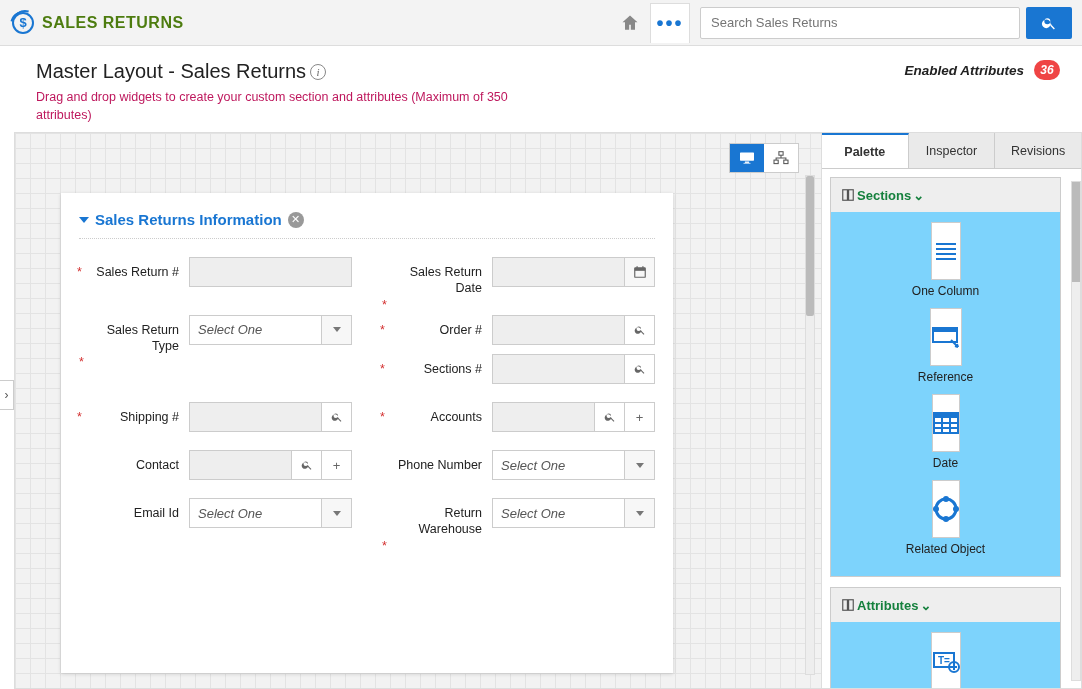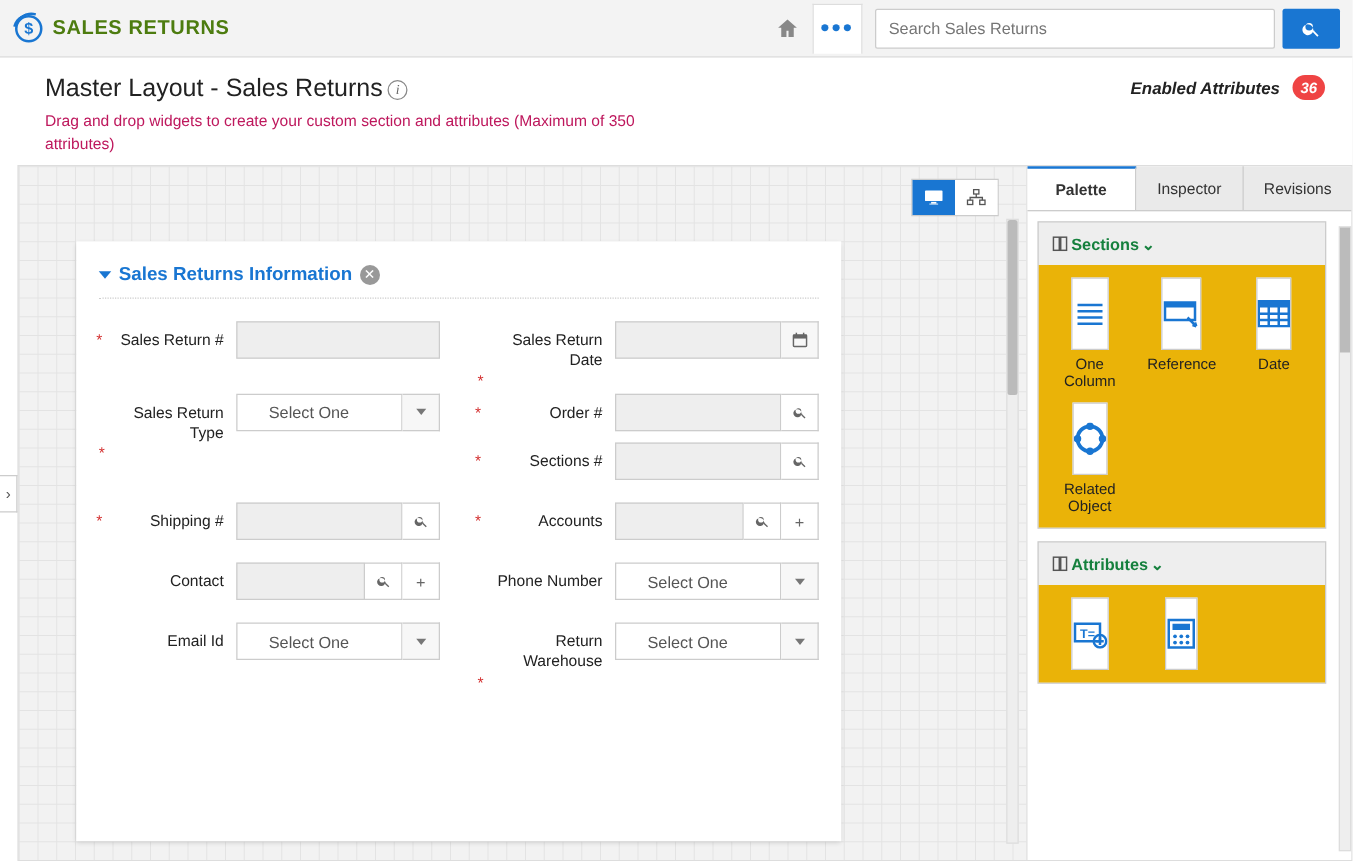--- a/index.html
+++ b/index.html
@@ -50,42 +50,42 @@
   .section-title { color:#1976d2; font-weight:bold; font-size:15px; }
   .section-close { width:16px; height:16px; border-radius:50%; background:#999; color:#fff; font-size:11px; display:flex; align-items:center; justify-content:center; cursor:pointer; }
 
   .form-grid { display:grid; grid-template-columns: 1fr 1fr; gap: 0 30px; padding-top: 18px; }
   .form-row { display:flex; align-items:flex-start; margin-bottom: 18px; }
   .form-label { width:110px; text-align:right; font-size:12.5px; color:#222; padding-top:7px; padding-right:10px; line-height:1.3; position:relative; }
   .form-label .req { color:#d32f2f; position:absolute; }
   .req-left { left:-2px; top:7px; }
   .req-below { display:block; text-align:right; }
   .form-control-wrap { flex:1; display:flex; }
-  .form-control { height:30px; border:1px solid #ccc; background:#eee; flex:1; padding:0 25px; font-size:13px; color:#555; display:flex; align-items:center; }
+  .form-control { height:30px; border:1px solid #ccc; background:#eee; flex:1; padding:0 8px; font-size:13px; color:#555; display:flex; align-items:center;font-style:italic; }
   .form-control.white { background:#fff; }
   .form-addon { width:30px; height:30px; border:1px solid #ccc; border-left:none; background:#fff; color:#666; display:flex; align-items:center; justify-content:center; cursor:pointer; font-size:13px;}
   .form-addon-grey { background:#f7f7f7; }
   .caret { width:0;height:0;border-left:4px solid transparent;border-right:4px solid transparent;border-top:5px solid #777;}
 
   
   .scroll-track { position:absolute; top:42px; right:266px; width:10px; height:500px; background:#eee; border:1px solid #ddd; }
   .scroll-thumb { position:absolute; top:0; left:0; right:0; height:140px; background:#bbb; border-radius:2px; }
 
   
   .right-panel { position:absolute; top:0; right:0; width:260px; bottom:0; background:#fff; border-left:1px solid #ddd; }
   .panel-scroll { position:absolute; top:48px; right:0; width:10px; height:500px; background:#eee; border:1px solid #ddd;}
   .panel-thumb { position:absolute; top:0; left:0; right:0; height:100px; background:#bbb; }
   .tabs { display:flex; height:36px; background:#eaeaea; border-bottom:1px solid #ccc; }
   .tab { flex:1; display:flex; align-items:center; justify-content:center; font-size:12.5px; color:#333; cursor:pointer; border-right:1px solid #ccc; }
   .tab:last-child{ border-right:none;}
   .tab.active { background:#fff; border-top:2px solid #1976d2; font-weight:bold; }
   .panel-body { padding:8px; overflow:auto; position:absolute; top:36px; bottom:0; left:0; right:12px;}
   .group { border:1px solid #ccc; background:#eee; margin-bottom:10px; }
   .group-head { height:34px; display:flex; align-items:center; gap:2px; padding:0 10px; font-weight:bold; font-size:13px; color:#15803d; cursor:pointer; }
-  .group-body { background:#eab308; padding:10px; display:grid; grid-template-columns:1fr 1fr 1fr; gap:10px 12px; }
+  .group-body { background:#7dd3fc; padding:10px; display:grid; grid-template-columns:1fr; gap:10px 12px; }
   .tile { border:1px solid #ccc; background:#fff; height:58px; display:flex; align-items:center; justify-content:center; color:#1976d2; cursor:pointer; }
   .tile-label { text-align:center; font-size:12px; color:#222; margin-top:4px; }
   .tile-wrap { display:flex; flex-direction:column; align-items:center; }
 
   .expand-handle { position:absolute; left:0; top:380px; width:14px; height:30px; background:#fff; border:1px solid #ccc; border-left:none; display:flex; align-items:center; justify-content:center; font-size:12px; color:#555; cursor:pointer; z-index:20;}
 </style>
 </head>
 <body>
 
 <div class="topbar">

